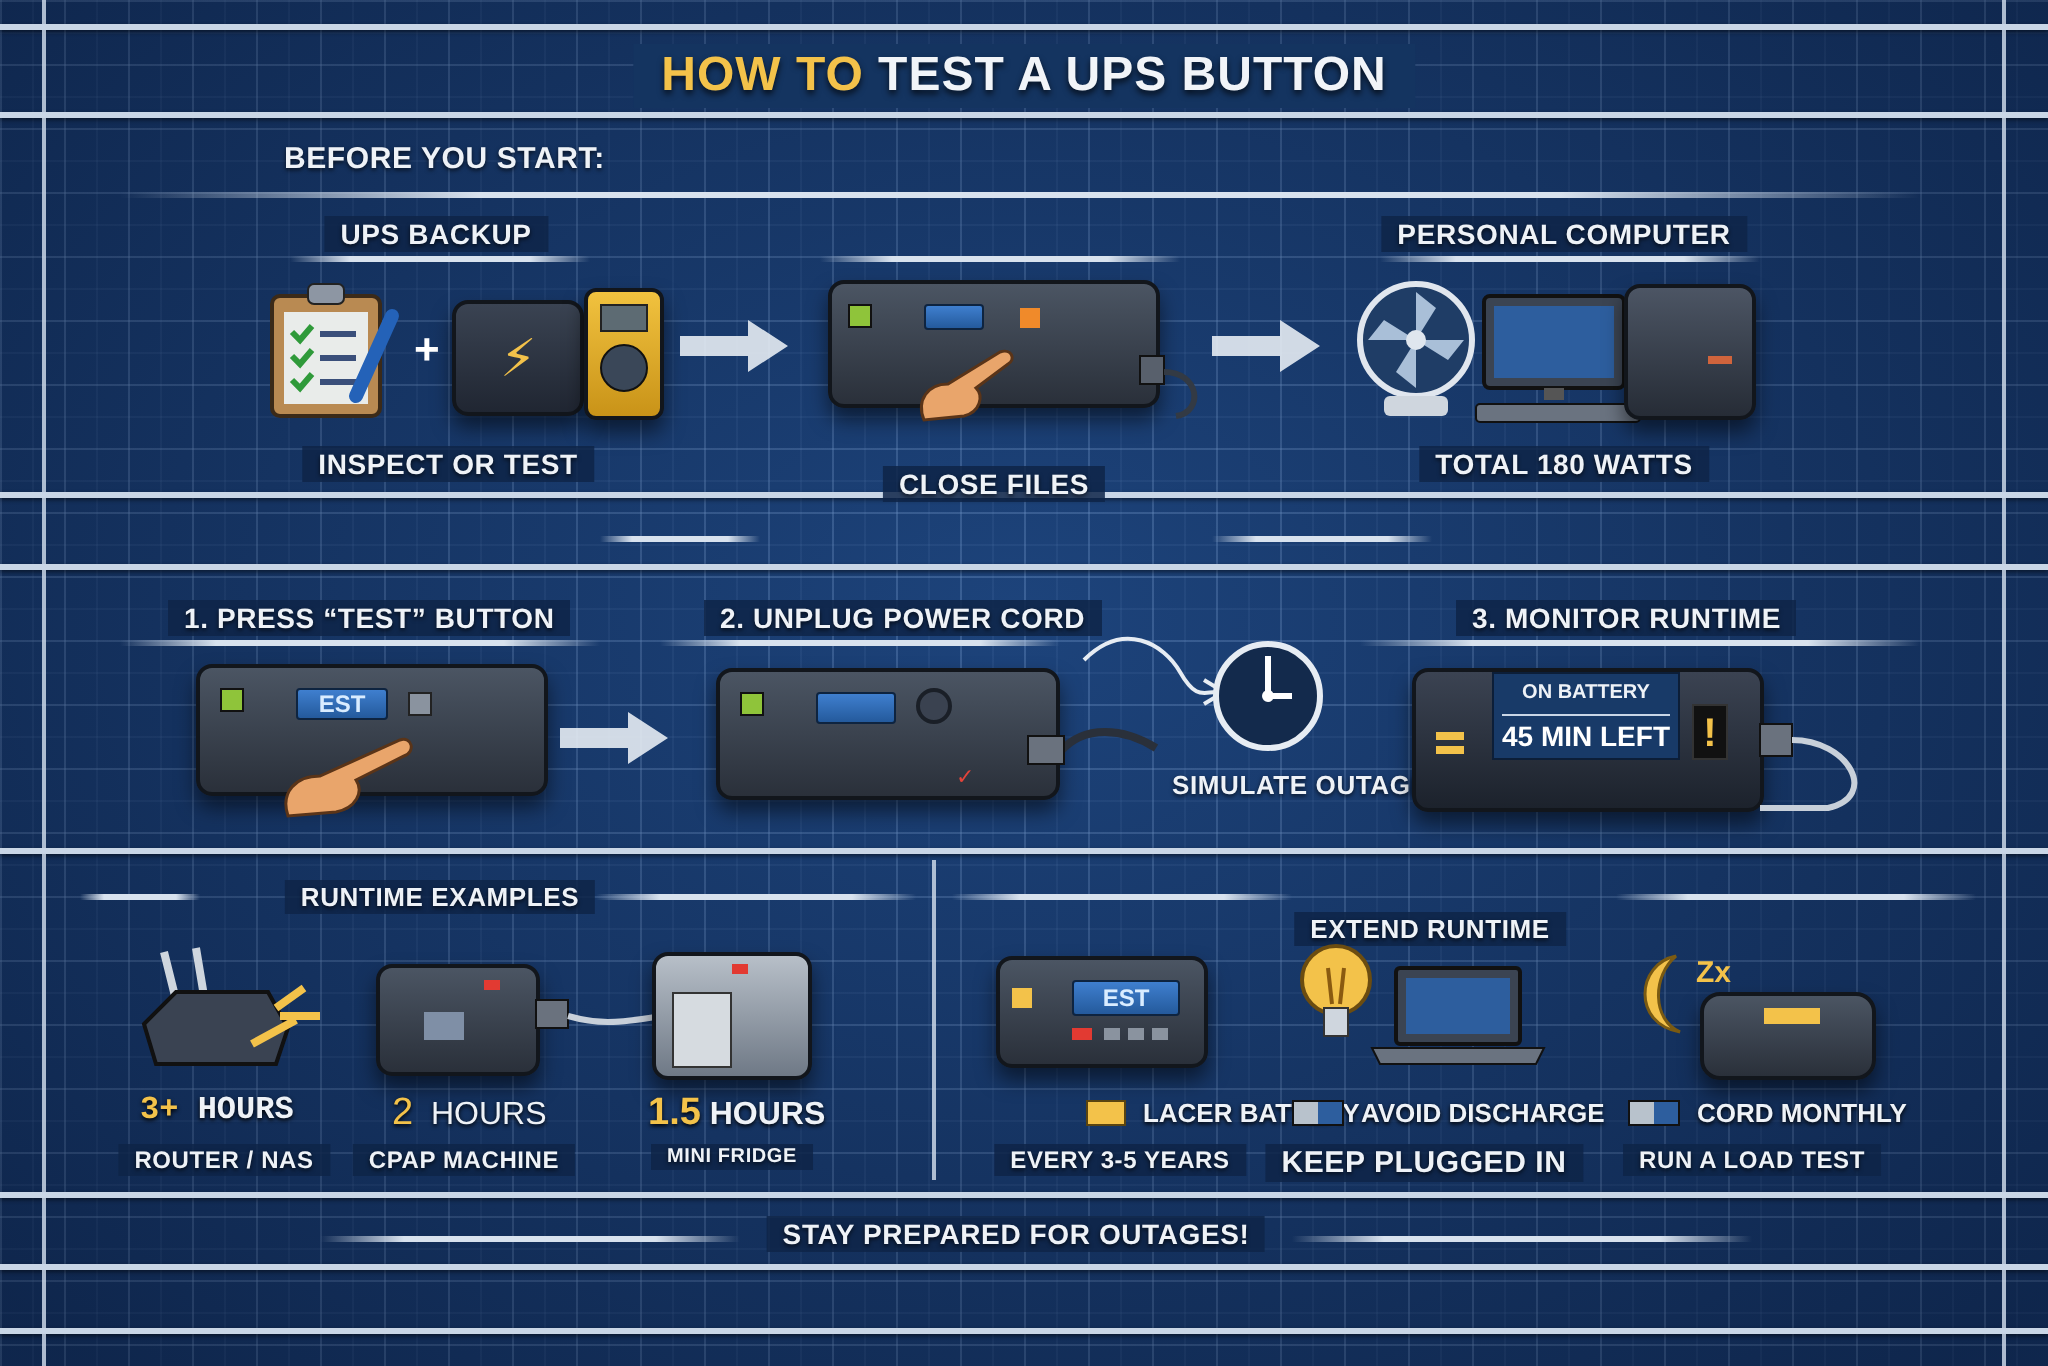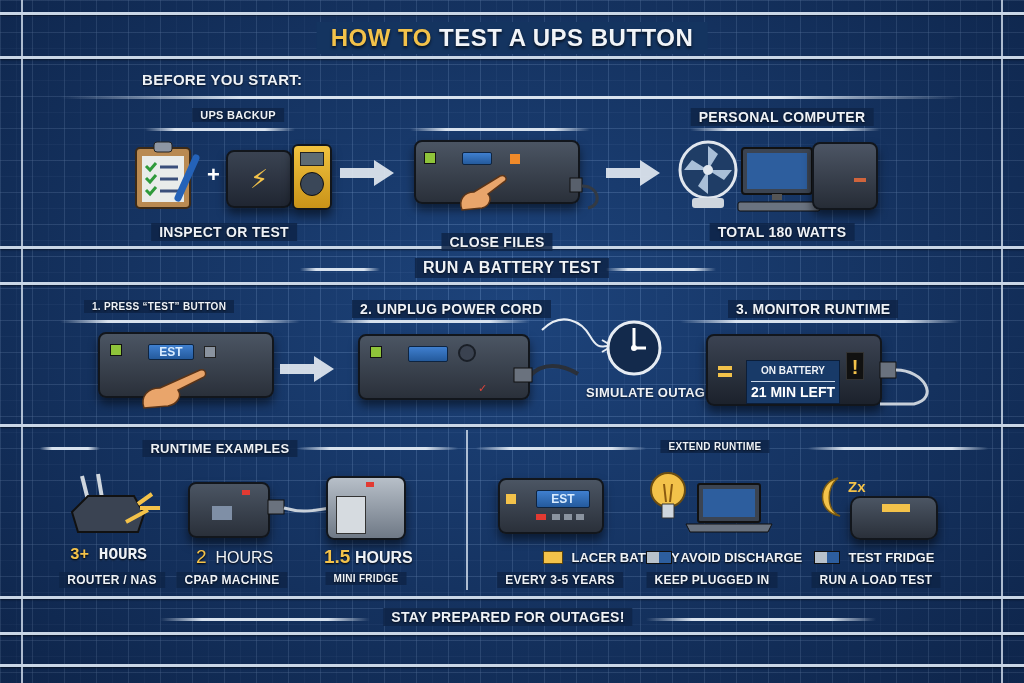--- a/index.html
+++ b/index.html
@@ -52,21 +52,21 @@
   <div class="vline" style="left:466px; top:430px; height:160px"></div>
 
   <div class="title">
     <span class="accent">HOW TO</span>
     <span class="rest">TEST A UPS BUTTON</span>
   </div>
 
   <div class="label" style="left:134px; top:70px; font-size:15px; background:none;">BEFORE YOU START:</div>
   <div class="rule" style="left:60px; top:96px; width:900px;"></div>
 
-  <div class="label center" style="left:218px; top:108px; font-size:11px;margin-left:20px;">UPS BACKUP</div>
+  <div class="label center" style="left:218px; top:108px; font-size:14px;">UPS BACKUP</div>
   <div class="rule" style="left:145px; top:128px; width:150px;"></div>
   <svg style="left:132px; top:140px" width="70" height="70">
     <rect x="4" y="8" width="54" height="60" rx="4" fill="#b98a52" stroke="#3b2a18" stroke-width="2"></rect>
     <rect x="10" y="16" width="42" height="46" fill="#e9ecea"></rect>
     <rect x="22" y="2" width="18" height="10" rx="3" fill="#8d96a3" stroke="#222" stroke-width="1"></rect>
     <path d="M14 26 l4 4 l6 -7 M14 38 l4 4 l6 -7 M14 50 l4 4 l6 -7" stroke="#2f9a3a" stroke-width="3" fill="none"></path>
     <path d="M28 27 h18 M28 39 h18 M28 51 h18" stroke="#3a4f7a" stroke-width="3"></path>
     <path d="M64 18 L46 58" stroke="#2462b8" stroke-width="7" stroke-linecap="round"></path>
   </svg>
   <div style="position:absolute; left:207px; top:162px; color:#fff; font-size:22px; font-weight:700;">+</div>
@@ -115,24 +115,23 @@
     <rect x="9" y="7" width="60" height="36" fill="#2d5e9e"></rect>
     <rect x="34" y="48" width="10" height="6" fill="#555"></rect>
     <rect x="0" y="56" width="82" height="9" rx="2" fill="#6a7380" stroke="#111"></rect>
   </svg>
   <div class="device" style="left:812px; top:142px; width:66px; height:68px; background:linear-gradient(#4c5564,#262c36);">
     <div style="position:absolute; left:40px; top:34px; width:12px; height:4px; background:#d0643c;"></div>
   </div>
   <div class="label center" style="left:782px; top:223px; font-size:14px;">TOTAL 180 WATTS</div>
 
   <div class="rule" style="left:300px; top:268px; width:80px;"></div>
-  <div class="label center" style="left:512px; top:258px; font-size:16px;">RUN A BATTERY TEST</div>
   <div class="rule" style="left:606px; top:268px; width:110px;"></div>
 
-  <div class="label" style="left:84px; top:300px; font-size:10px;">1. PRESS “TEST” BUTTON</div>
+  <div class="label" style="left:84px; top:300px; font-size:14px;">1. PRESS “TEST” BUTTON</div>
   <div class="rule" style="left:60px; top:320px; width:240px;"></div>
   <div class="device" style="left:98px; top:332px; width:176px; height:66px;">
     <div style="position:absolute; left:10px; top:10px; width:12px; height:12px; background:#8fc43a; border:1px solid #111;"></div>
     <div class="screen" style="left:48px; top:10px; width:46px; height:16px; font-size:12px; line-height:14px;">EST</div>
     <div style="position:absolute; left:104px; top:12px; width:12px; height:12px; background:#8a939f; border:1px solid #222;"></div>
   </div>
   <svg style="left:140px; top:362px" width="70" height="48">
     <path d="M4 46 C0 34 8 26 20 26 L60 8 C66 6 68 14 62 16 L38 28 C42 34 38 42 28 44 Z" fill="#e9a56b" stroke="#5a3418" stroke-width="1.5"></path>
   </svg>
 
@@ -158,24 +157,24 @@
     <circle cx="30" cy="30" r="26" fill="#132a4c" stroke="#e6ecf3" stroke-width="3"></circle>
     <path d="M30 30 V10 M30 30 H42" stroke="#fff" stroke-width="3"></path>
     <circle cx="30" cy="30" r="3" fill="#fff"></circle>
   </svg>
   <div class="label" style="left:578px; top:384px; font-size:13px; background:none;">SIMULATE OUTAGE</div>
 
   <div class="label" style="left:728px; top:300px; font-size:14px;">3. MONITOR RUNTIME</div>
   <div class="rule" style="left:680px; top:320px; width:280px;"></div>
   <div class="device" style="left:706px; top:334px; width:176px; height:72px; background:linear-gradient(#3b4352,#1c222c);">
     <div style="position:absolute; left:10px; top:30px; width:14px; height:4px; background:#f3c24a; box-shadow:0 7px 0 #f3c24a;"></div>
-    <div style="position:absolute; left:38px; top:24px; width:94px; height:44px; background:#183a68; border:1px solid #0c1e38;">
+    <div style="position:absolute; left:38px; top:0; width:94px; height:44px; background:#183a68; border:1px solid #0c1e38;">
       <div style="position:absolute; left:0; right:0; top:4px; color:#eef2f7; font-size:10px; font-weight:700; text-align:center;">ON BATTERY</div>
       <div style="position:absolute; left:4px; right:4px; top:20px; height:1px; background:#c9d6e6;"></div>
-      <div style="position:absolute; left:0; right:0; top:23px; color:#fff; font-size:14px; font-weight:700; text-align:center;">21 MIN LEFT</div>
+      <div style="position:absolute; left:0; right:0; top:23px; color:#fff; font-size:14px; font-weight:700; text-align:center;">45 MIN LEFT</div>
     </div>
     <div style="position:absolute; left:138px; top:16px; width:18px; height:28px; background:#111; border:1px solid #333; color:#f3c24a; font-weight:700; font-size:20px; text-align:center; line-height:28px;">!</div>
   </div>
   <svg style="left:880px; top:358px" width="60" height="50">
     <rect x="0" y="4" width="16" height="16" fill="#6a727e" stroke="#111"></rect>
     <path d="M16 12 C44 12 60 40 34 46 L0 46" stroke="#c8d0da" stroke-width="3" fill="none"></path>
   </svg>
 
   <div class="rule" style="left:40px; top:447px; width:60px;"></div>
   <div class="label center" style="left:220px; top:440px; font-size:13px;">RUNTIME EXAMPLES</div>
@@ -209,21 +208,21 @@
   </div>
   <div style="position:absolute; left:324px; top:546px; font-size:16px; font-weight:700; white-space:nowrap; text-shadow:0 1px 2px #000;">
     <span class="yellow" style="font-size:19px">1.5</span>
     <span style="color:#eef2f7">HOURS</span>
   </div>
   <div class="label center" style="left:112px; top:572px; font-size:12px;">ROUTER / NAS</div>
   <div class="label center" style="left:232px; top:572px; font-size:12px;">CPAP MACHINE</div>
   <div class="label center" style="left:366px; top:572px; font-size:10px;">MINI FRIDGE</div>
 
   <div class="rule" style="left:476px; top:447px; width:170px;"></div>
-  <div class="label center" style="left:715px; top:440px; font-size:10px;">EXTEND RUNTIME</div>
+  <div class="label center" style="left:715px; top:456px; font-size:13px;">EXTEND RUNTIME</div>
   <div class="rule" style="left:808px; top:447px; width:180px;"></div>
 
   <div class="device" style="left:498px; top:478px; width:106px; height:56px;">
     <div style="position:absolute; left:6px; top:14px; width:10px; height:10px; background:#f3c24a;"></div>
     <div class="screen" style="left:36px; top:10px; width:54px; height:18px; font-size:12px; line-height:17px;">EST</div>
     <div style="position:absolute; left:36px; top:34px; width:10px; height:6px; background:#e23a32;"></div>
     <div style="position:absolute; left:52px; top:34px; width:34px; height:6px; background:repeating-linear-gradient(90deg,#8a939f 0 8px,transparent 8px 12px);"></div>
   </div>
   <svg style="left:648px; top:470px" width="40" height="64">
     <circle cx="20" cy="20" r="17" fill="#f3c24a" stroke="#6b4c10" stroke-width="2"></circle>
@@ -246,23 +245,23 @@
   <div style="position:absolute; left:502px; top:548px; white-space:nowrap;padding-left:41px;">
     <span style="display:inline-block; width:20px; height:13px; background:#f3c24a; border:1px solid #5a4410; vertical-align:middle;"></span>
     <span style="color:#eef2f7; font-weight:700; font-size:13px; margin-left:4px; text-shadow:0 1px 2px #000;">LACER BATTERY</span>
   </div>
   <div style="position:absolute; left:646px; top:548px; white-space:nowrap;">
     <span style="display:inline-block; width:26px; height:13px; background:linear-gradient(90deg,#b8c2cc 50%,#2d5e9e 50%); border:1px solid #111; vertical-align:middle;"></span>
     <span style="color:#eef2f7; font-weight:700; font-size:13px; margin-left:4px; text-shadow:0 1px 2px #000;">AVOID DISCHARGE</span>
   </div>
   <div style="position:absolute; left:814px; top:548px; white-space:nowrap;">
     <span style="display:inline-block; width:26px; height:13px; background:linear-gradient(90deg,#b8c2cc 50%,#2d5e9e 50%); border:1px solid #111; vertical-align:middle;"></span>
-    <span style="color:#eef2f7; font-weight:700; font-size:13px; margin-left:4px; text-shadow:0 1px 2px #000;">TEST FRIDGE</span>
+    <span style="color:#eef2f7; font-weight:700; font-size:13px; margin-left:4px; text-shadow:0 1px 2px #000;">CORD MONTHLY</span>
   </div>
   <div class="label center" style="left:560px; top:572px; font-size:12px;">EVERY 3-5 YEARS</div>
-  <div class="label center" style="left:712px; top:572px; font-size:12px;">KEEP PLUGGED IN</div>
+  <div class="label center" style="left:712px; top:572px; font-size:15px;">KEEP PLUGGED IN</div>
   <div class="label center" style="left:876px; top:572px; font-size:12px;">RUN A LOAD TEST</div>
 
   <div class="rule" style="left:160px; top:618px; width:210px;"></div>
   <div class="label center" style="left:508px; top:608px; font-size:14px;">STAY PREPARED FOR OUTAGES!</div>
   <div class="rule" style="left:646px; top:618px; width:230px;"></div>
 
 </div>
 
 </body></html>

